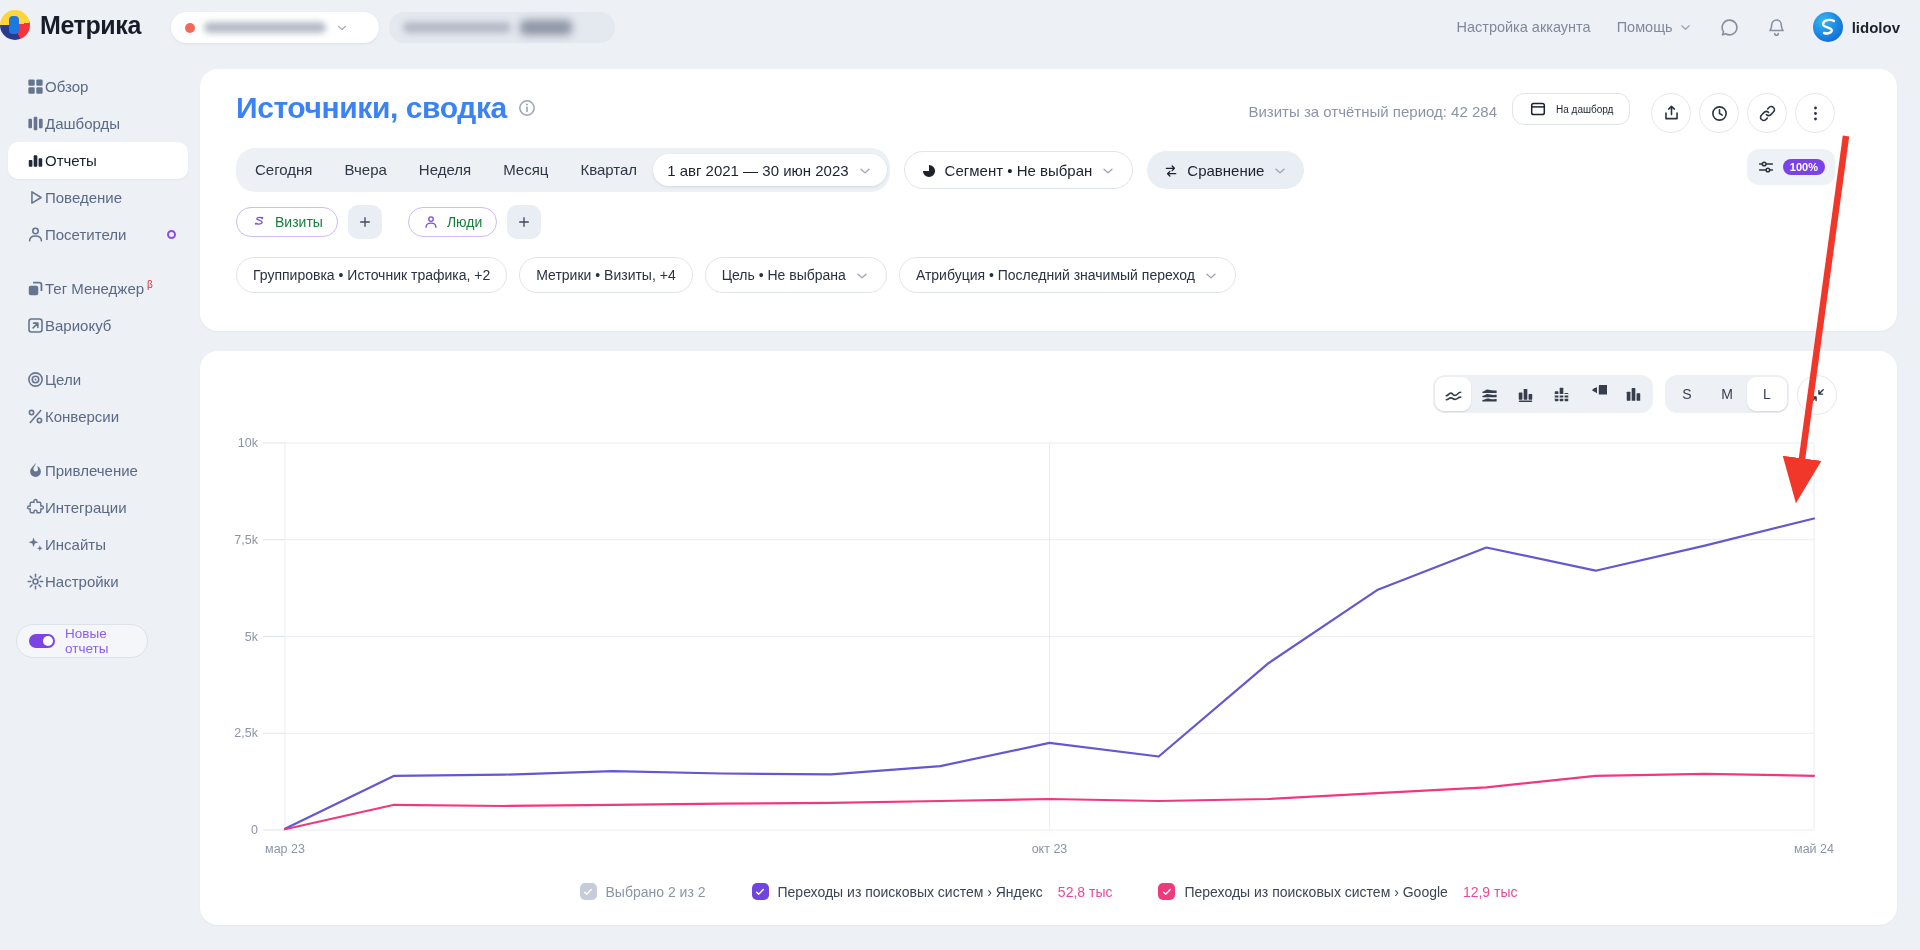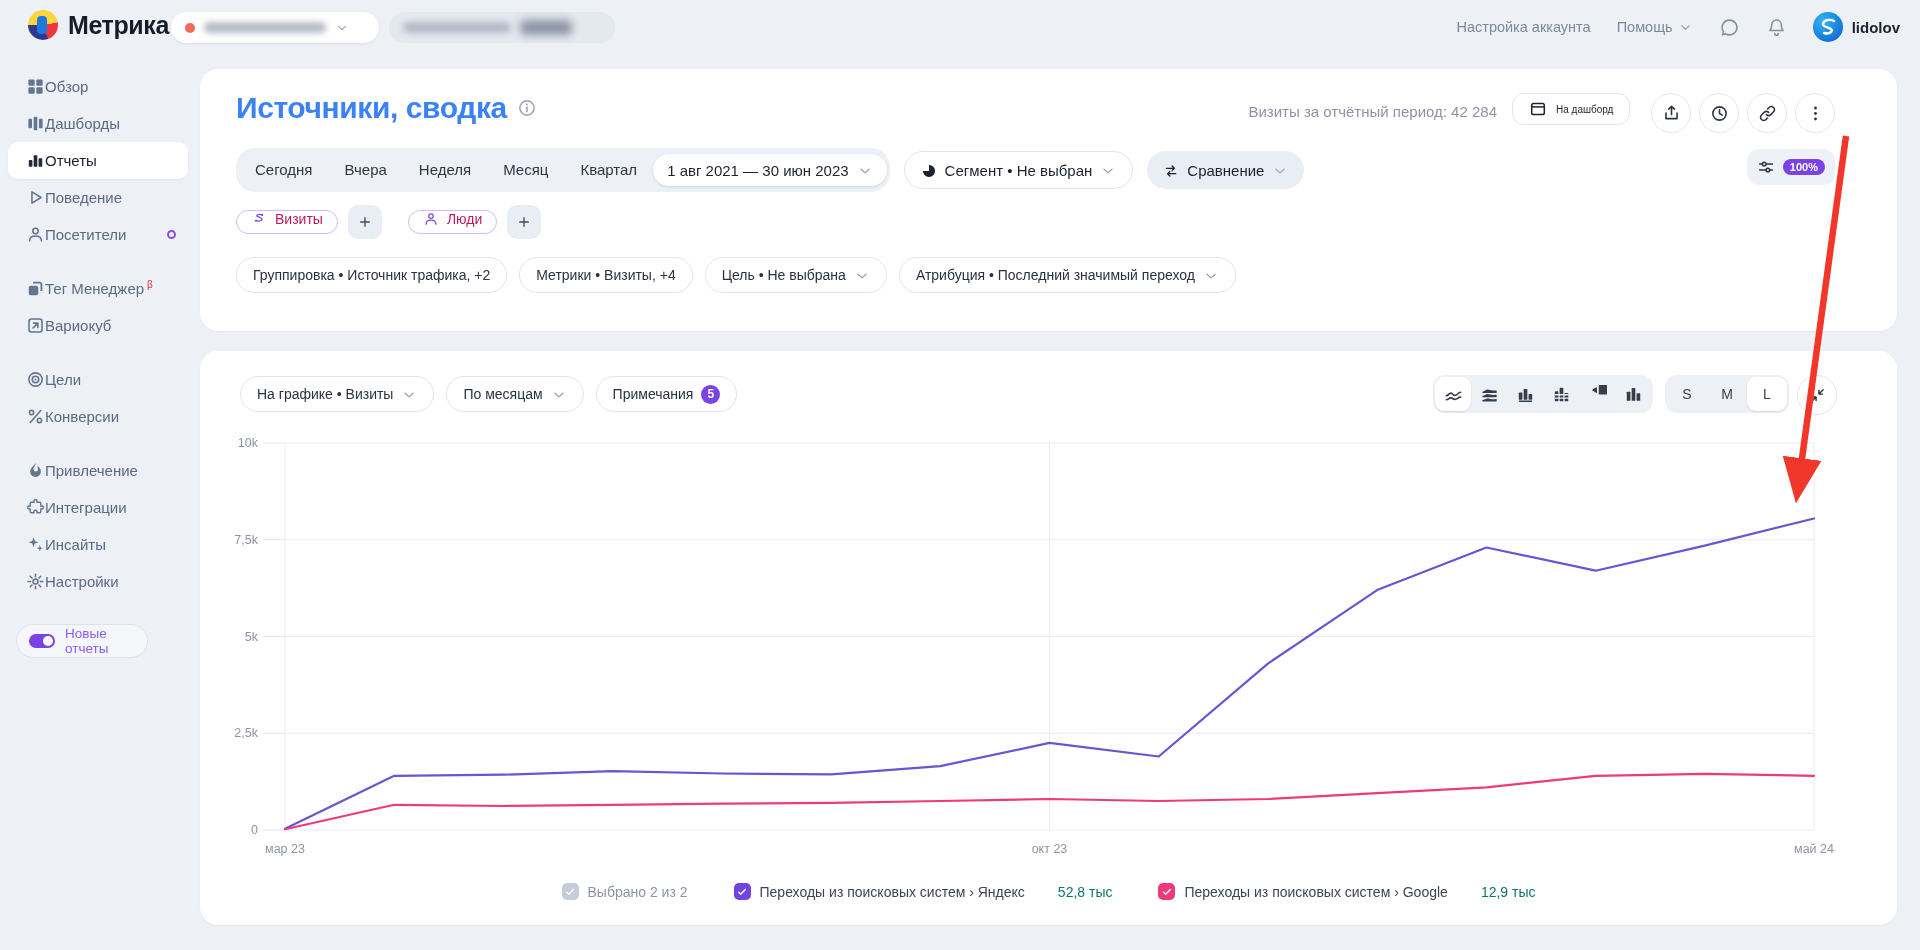--- a/index.html
+++ b/index.html
@@ -3,21 +3,21 @@
 <meta charset="utf-8">
 <style>
   * { margin:0; padding:0; box-sizing:border-box; }
   html,body { width:1920px; height:950px; overflow:hidden; }
   body { background:#edf0f5; font-family:"Liberation Sans","DejaVu Sans",sans-serif; color:#1c222e; position:relative; }
   .ic { display:inline-block; vertical-align:middle; flex:none; }
   .ic svg { display:block; }
 
   
   #topbar { position:absolute; top:0; left:0; width:1920px; height:54px; }
-  .logo-wrap { position:absolute; left:28px; top:10px; display:flex; align-items:center; gap:10px; }
+  .logo-wrap { position:absolute; left:0; top:10px; display:flex; align-items:center; gap:10px; }
   .logo-mark { width:30px; height:30px; border-radius:50%;
     background:conic-gradient(from -90deg,#ffd43d 0deg 170deg,#f5333f 170deg 250deg,#2b3a8f 250deg 360deg); position:relative; }
   .logo-mark::after { content:""; position:absolute; left:9px; top:6px; width:10px; height:18px; border-radius:4px; background:#1d78e0; }
   .logo-text { font-size:25px; font-weight:700; color:#161c28; letter-spacing:-0.4px; }
   .tag { position:absolute; top:12px; height:31px; border-radius:16px; display:flex; align-items:center; padding:0 14px; gap:9px; }
   .tag-white { left:171px; width:208px; background:#fff; box-shadow:0 1px 3px rgba(30,40,60,.08); }
   .tag-gray  { left:389px; width:226px; background:#e4e8ef; }
   .tag-dot { width:10px; height:10px; border-radius:50%; background:#f2695a; flex:none; }
   .blur-bar { height:11px; border-radius:5px; background:#b4bac6; filter:blur(3px); }
   .blur-block { height:15px; width:52px; border-radius:5px; background:#8d95a5; filter:blur(4px); }
@@ -68,22 +68,22 @@
   .chev { color:#9aa3b5; }
   .round-pill { display:flex; align-items:center; gap:8px; height:38px; padding:0 16px; border-radius:19px; font-size:15px;
     color:#1c222e; cursor:pointer; white-space:nowrap; }
   #segment-pill { border:1px solid #e0e4eb; background:#fff; }
   #compare-pill { background:#e9edf4; }
   #sampling-btn { position:absolute; right:62px; top:80px; height:36px; display:flex; align-items:center; gap:8px;
     padding:0 10px; border-radius:12px; background:#eef1f6; cursor:pointer; color:#2c3442; }
   .badge-purple { background:#7b42e6; color:#fff; font-size:11px; font-weight:700; border-radius:9px; padding:2px 7px; }
 
   #row-chips { position:absolute; left:36px; top:136px; display:flex; align-items:center; gap:10px; }
-  .metric-chip { display:flex; align-items:flex-start; gap:8px; height:24px; padding:0 14px; border:1.5px solid #cdbcf6;
-    border-radius:17px; color:#be185d; font-size:14px; cursor:pointer; }
+  .metric-chip { display:flex; align-items:center; gap:8px; height:30px; padding:0 14px; border:1.5px solid #cdbcf6;
+    border-radius:17px; color:#15803d; font-size:14px; cursor:pointer; }
   .metric-chip .ic { color:#7b4fe0; }
   .plus-btn { width:34px; height:34px; border-radius:10px; background:#e9edf4; display:flex; align-items:center;
     justify-content:center; color:#414b5c; cursor:pointer; margin-right:16px; }
   .plus-btn:last-child { margin-right:0; }
 
   #row-filters { position:absolute; left:36px; top:188px; display:flex; align-items:center; gap:12px; }
   .filter-pill { display:flex; align-items:center; gap:8px; height:36px; padding:0 16px; border:1px solid #e0e4eb;
     border-radius:18px; font-size:14px; color:#2a3140; cursor:pointer; white-space:nowrap; }
 
   
@@ -100,21 +100,21 @@
   .size-slot { width:40px; height:34px; border-radius:9px; display:flex; align-items:center; justify-content:center;
     font-size:14px; color:#39404e; cursor:pointer; }
   .size-slot.active { background:#fff; box-shadow:0 1px 2px rgba(30,40,60,.12); }
   #collapse-btn { position:absolute; left:1597px; top:24px; width:40px; height:40px; border-radius:50%;
     border:1px solid #e3e7ee; background:#fff; display:flex; align-items:center; justify-content:center; color:#2c3442; cursor:pointer; }
 
   #chart-svg { position:absolute; left:0; top:0; }
   #legend { position:absolute; left:0; top:532px; width:100%; display:flex; align-items:center; justify-content:center; gap:46px; }
   .leg-item { display:flex; align-items:center; gap:9px; font-size:14px; color:#3c4554; cursor:pointer; }
   .leg-box { width:17px; height:17px; border-radius:5px; display:flex; align-items:center; justify-content:center; flex:none; }
-  .leg-total { color:#0f766e; margin-left:24px; }
+  .leg-total { color:#ec4899; margin-left:6px; }
   .leg-muted { color:#8b94a7; }
 
   #arrow-overlay { position:absolute; left:0; top:0; z-index:50; pointer-events:none; }
 </style>
 </head>
 <body>
 
 <header id="topbar">
   <div class="logo-wrap">
     <span class="logo-mark"></span>
@@ -437,38 +437,20 @@
       <span class="filter-pill">
      <span>Атрибуция • Последний значимый переход</span>
      <span class="chev"><svg class="ic" width="16" height="16" viewBox="0 0 24 24" fill="currentColor">
             <path d="M6 9.3l6 5.5 6-5.5" fill="none" stroke="currentColor" stroke-width="2" stroke-linecap="round" stroke-linejoin="round"></path>
           </svg></span>
       </span>
     </div>
 </section>
 
 <section class="card" id="card-chart">
-  <div id="chart-controls">
-    <div class="filter-pill">
-      <span>На графике • Визиты</span>
-      <span class="chev"><svg class="ic" width="16" height="16" viewBox="0 0 24 24" fill="currentColor">
-            <path d="M6 9.3l6 5.5 6-5.5" fill="none" stroke="currentColor" stroke-width="2" stroke-linecap="round" stroke-linejoin="round"></path>
-          </svg></span>
-    </div>
-    <div class="filter-pill">
-      <span>По месяцам</span>
-      <span class="chev"><svg class="ic" width="16" height="16" viewBox="0 0 24 24" fill="currentColor">
-            <path d="M6 9.3l6 5.5 6-5.5" fill="none" stroke="currentColor" stroke-width="2" stroke-linecap="round" stroke-linejoin="round"></path>
-          </svg></span>
-    </div>
-    <div class="filter-pill">
-      <span>Примечания</span>
-      <span class="notes-badge">5</span>
-    </div>
-  </div>
   <div id="chart-type-group">
       <span class="ct-slot active">
      <span class="ic">
           <svg class="ic" width="19" height="19" viewBox="0 0 24 24" fill="currentColor">
             <path d="M3 13.5c2.6 0 3-3.3 5.6-3.3s2.4 3 5.4 3 3.4-4 7-4" fill="none" stroke="currentColor" stroke-width="2.1" stroke-linecap="round"></path>
             <path d="M3 18.6c2.6 0 3-2.4 5.6-2.4s2.4 1.9 5.4 1.9 3.4-2.7 7-2.7" fill="none" stroke="currentColor" stroke-width="2.1" stroke-linecap="round"></path>
           </svg>
         </span>
       </span>
       <span class="ct-slot">

